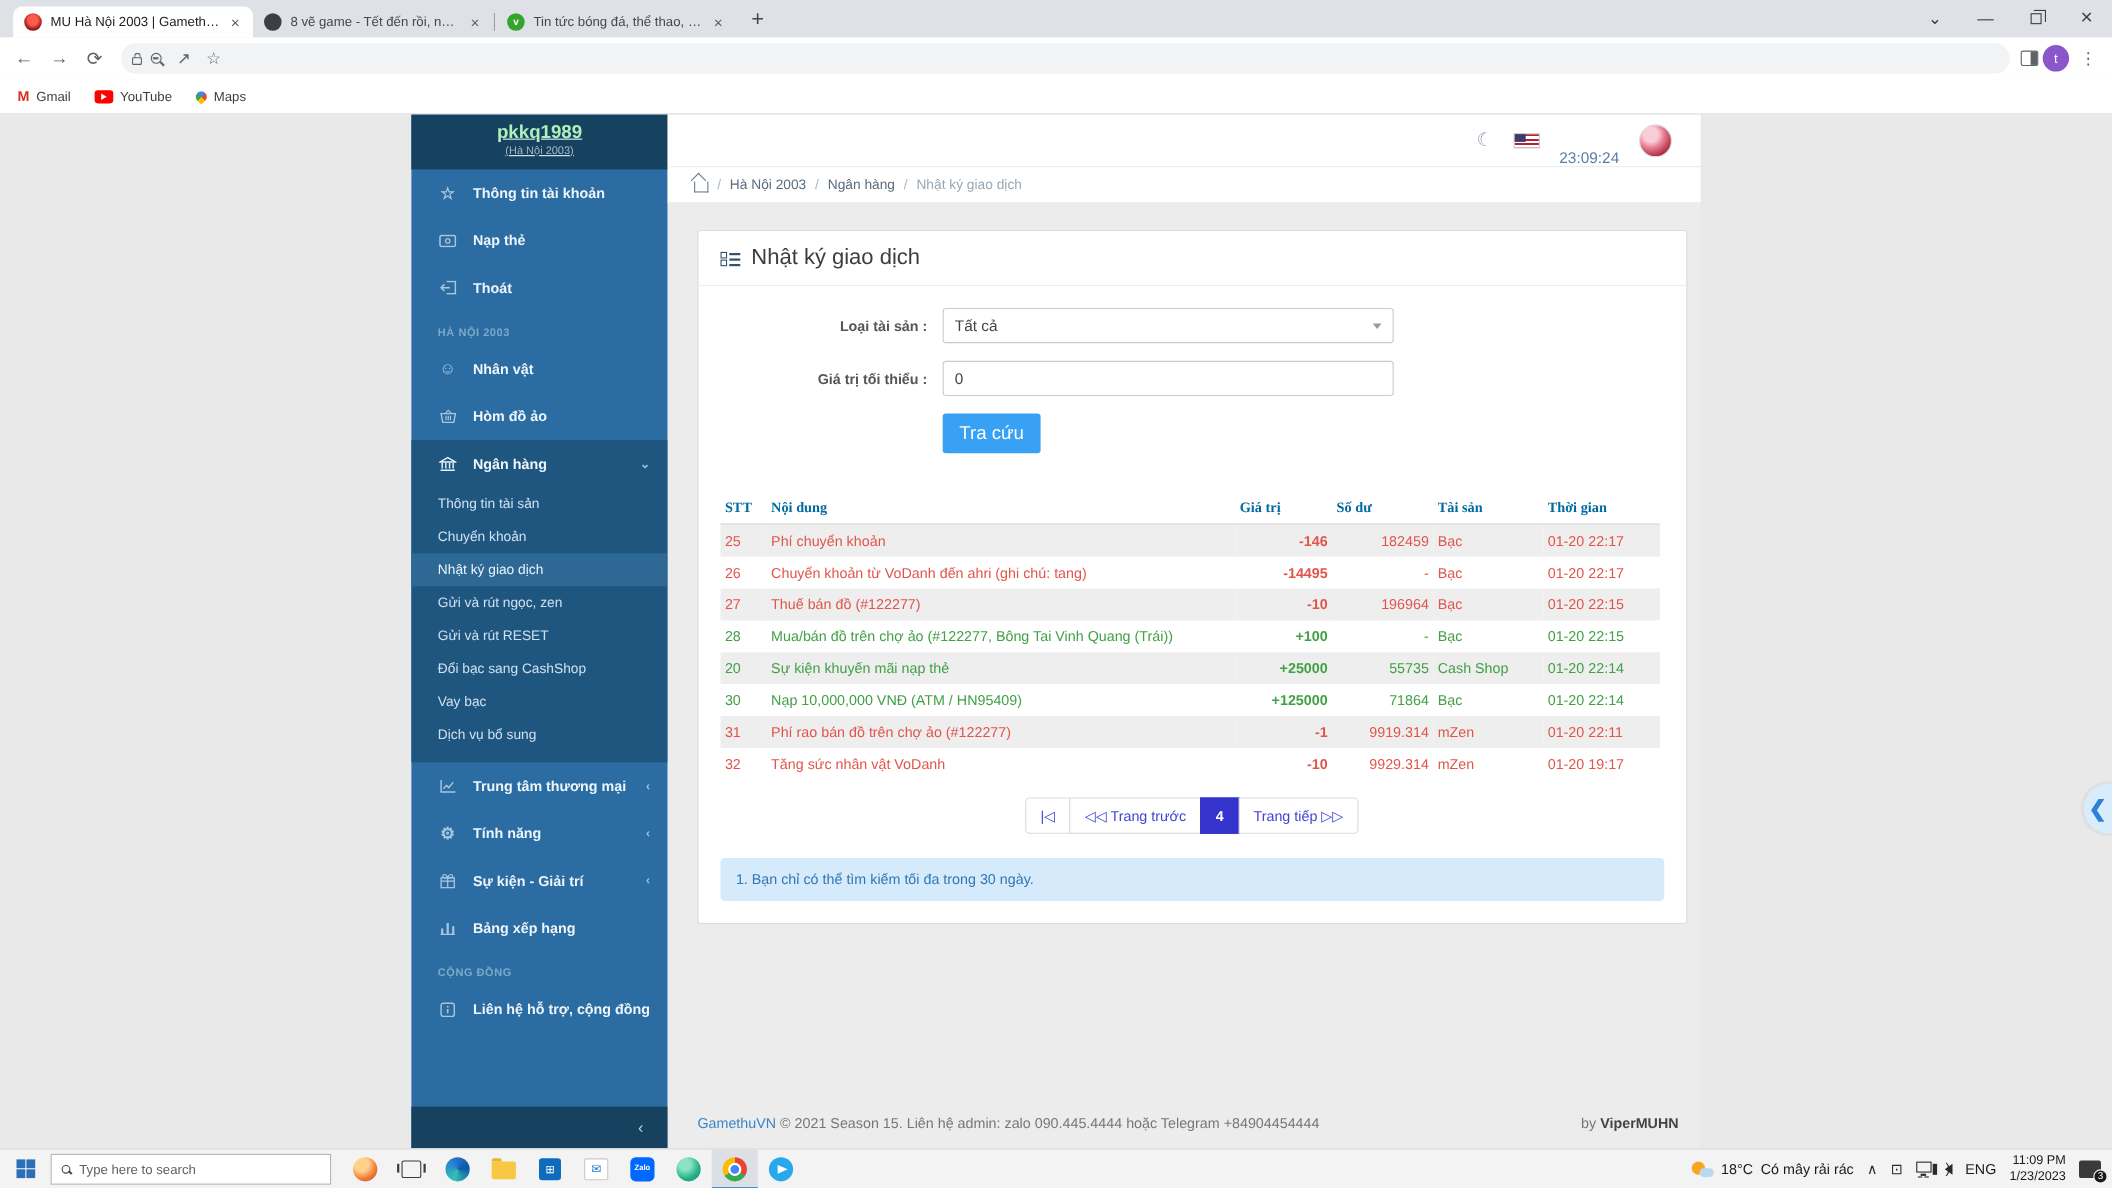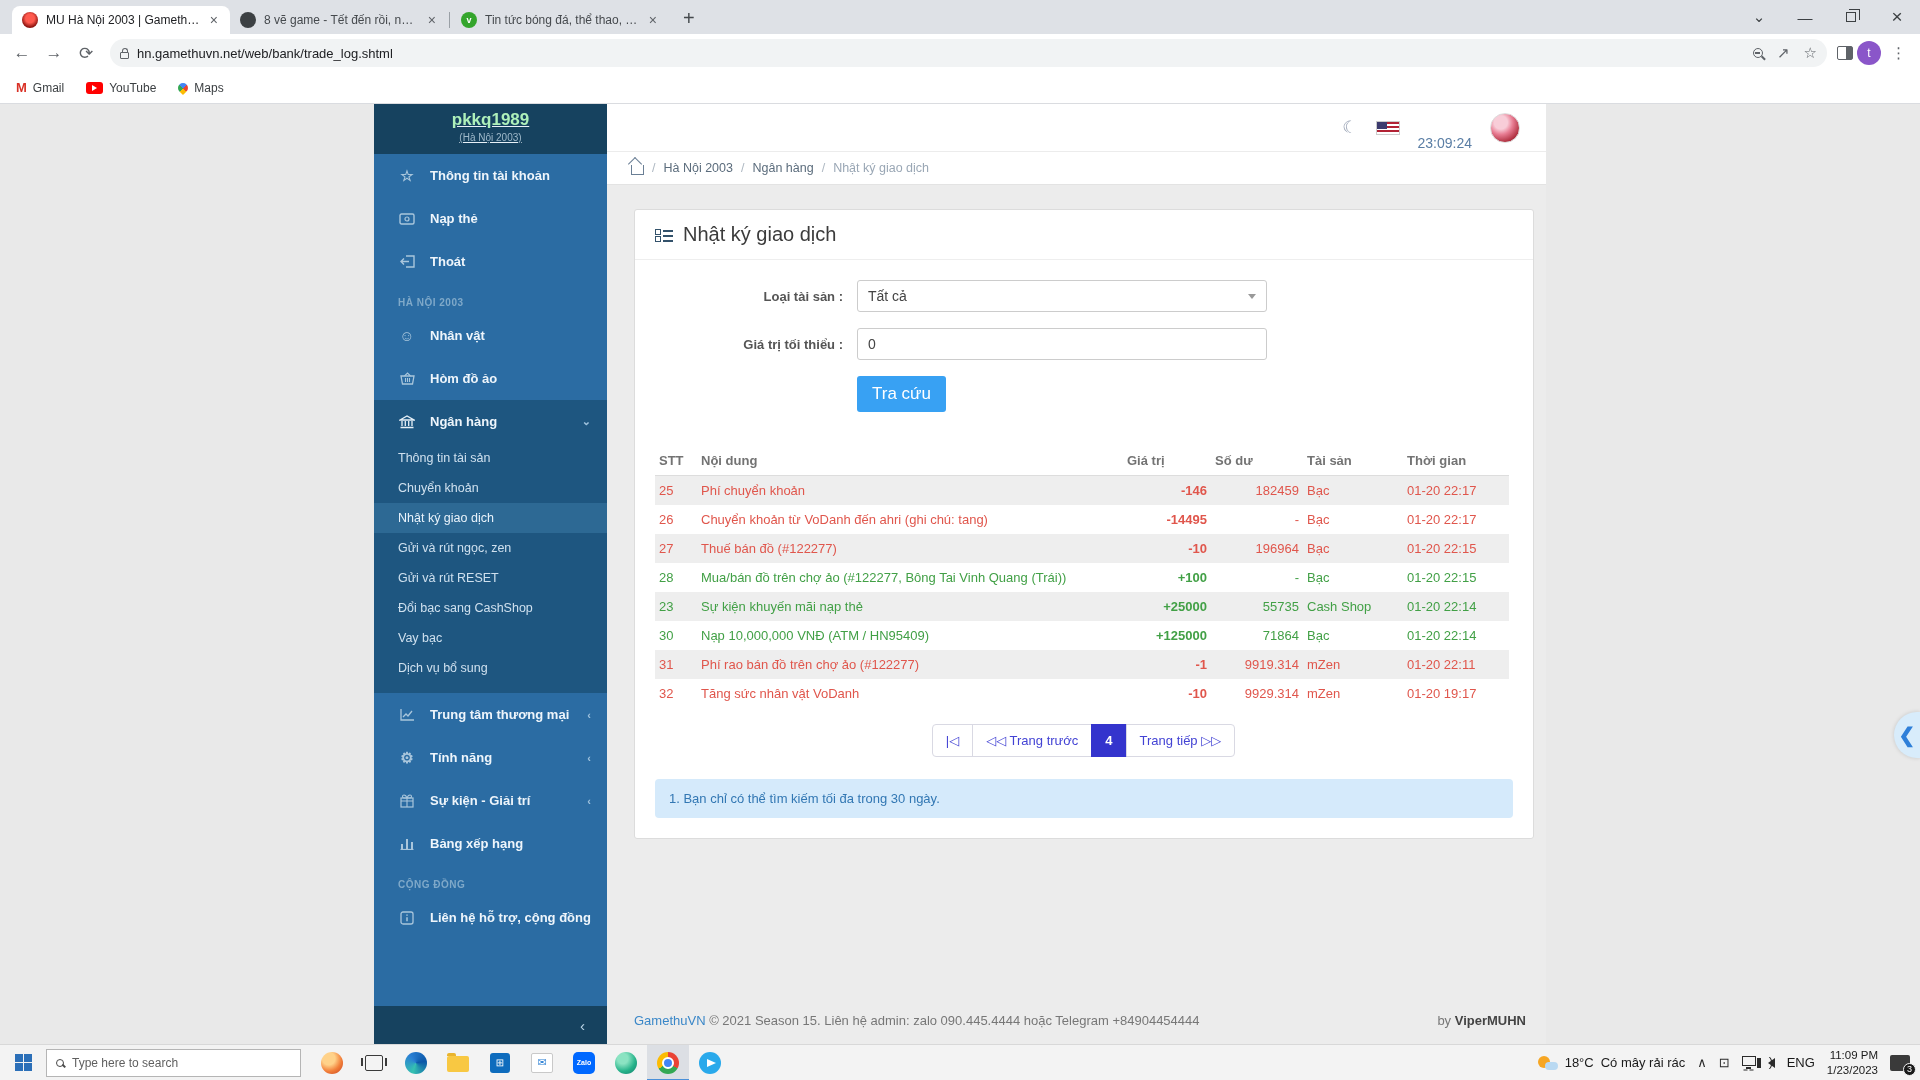--- a/index.html
+++ b/index.html
@@ -91,21 +91,21 @@
   .panel-title { font-size:20px; color:#3c3c3c; }
   .form-area { padding:20px 0 4px; }
   .form-row { display:flex; align-items:center; margin-bottom:16px; }
   .form-label { width:222px; text-align:right; font-size:13px; font-weight:bold; color:#555; padding-right:14px; }
   .select-box { width:410px; height:32px; border:1px solid #ccc; border-radius:3px; display:flex; align-items:center; justify-content:space-between; padding:0 10px; font-size:14px; color:#444; }
   .select-caret { border-left:4px solid transparent; border-right:4px solid transparent; border-top:5px solid #999; }
   .text-input { width:410px; height:32px; border:1px solid #ccc; border-radius:3px; padding:0 10px; font-size:14px; color:#444; font-family:"Liberation Sans", sans-serif; }
   .btn-primary { margin-left:222px; background:#38a1f3; color:#fff; border:none; border-radius:3px; font-size:17px; padding:8px 15px; font-family:"Liberation Sans", sans-serif; }
 
   table.log { width:calc(100% - 44px); margin:14px 24px 0 20px; border-collapse:collapse; font-size:13px; }
-  table.log th { text-align:left; color:#737373; padding:7px 4px; border-bottom:1px solid #ddd; font-size:13px; }
+  table.log th { text-align:left; color:#0369a1; padding:7px 4px; border-bottom:1px solid #ddd; font-size:13px;font-family:Liberation Serif, serif; }
   table.log td { padding:7px 4px; }
   table.log tr.striped { background:#eeeeee; }
   th.col-val, td.c-val { text-align:right; width:88px; }
   th.col-bal, td.c-bal { text-align:right; width:92px; }
   th.col-asset, td.c-asset { width:100px; padding-left:14px; }
   th.col-time, td.c-time { width:106px; }
   td.c-stt, th.col-stt { width:42px; }
   tr.neg td { color:#e0564c; }
   tr.pos td { color:#42a046; }
   tr.pos td.c-val, tr.neg td.c-val { font-weight:bold; }
@@ -200,21 +200,20 @@
     <div style="font-size:19px;">×</div>
   </div>
 </div>
 
 <div class="toolbar">
   <div class="nav-btn">←</div>
   <div class="nav-btn">→</div>
   <div class="nav-btn">⟳</div>
   <div class="omnibox">
     <span class="lock-icon"></span>
-    <span class="url-text">hn.gamethuvn.net/web/bank/trade_log.shtml</span>
     <span class="omni-icons">
       <span class="mag-icon"></span>
       <span class="share-icon">↗</span>
       <span class="star-icon">☆</span>
     </span>
   </div>
   <div class="panel-icon"></div>
   <div class="browser-avatar">t</div>
   <div class="kebab">⋮</div>
 </div>
@@ -444,21 +443,21 @@
             </tr>
             <tr class="pos">
               <td class="c-stt">28</td>
               <td>Mua/bán đồ trên chợ ảo (#122277, Bông Tai Vinh Quang (Trái))</td>
               <td class="c-val">+100</td>
               <td class="c-bal">-</td>
               <td class="c-asset">Bạc</td>
               <td class="c-time">01-20 22:15</td>
             </tr>
             <tr class="pos striped">
-              <td class="c-stt">23</td>
+              <td class="c-stt">20</td>
               <td>Sự kiện khuyến mãi nạp thẻ</td>
               <td class="c-val">+25000</td>
               <td class="c-bal">55735</td>
               <td class="c-asset">Cash Shop</td>
               <td class="c-time">01-20 22:14</td>
             </tr>
             <tr class="pos">
               <td class="c-stt">30</td>
               <td>Nạp 10,000,000 VNĐ (ATM / HN95409)</td>
               <td class="c-val">+125000</td>

